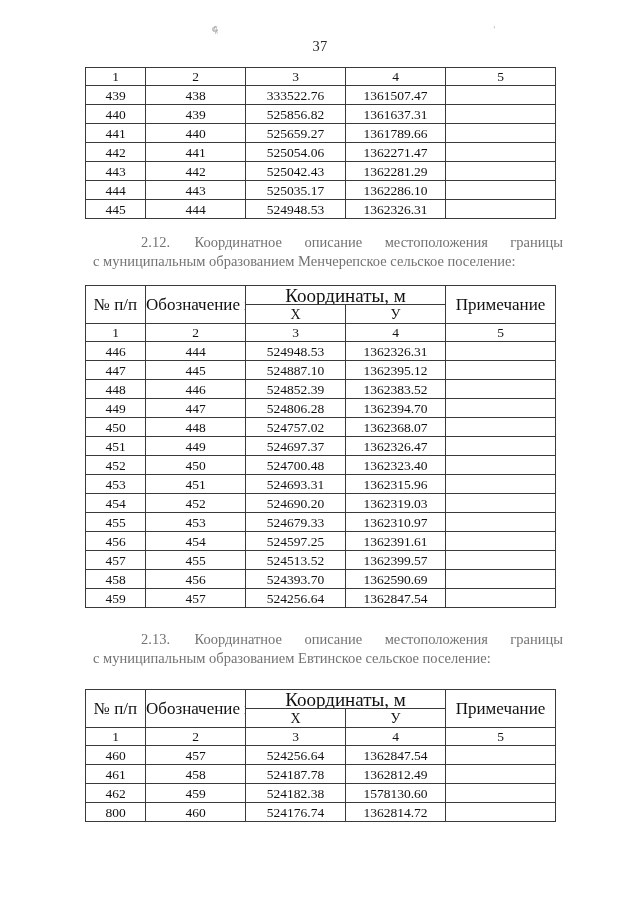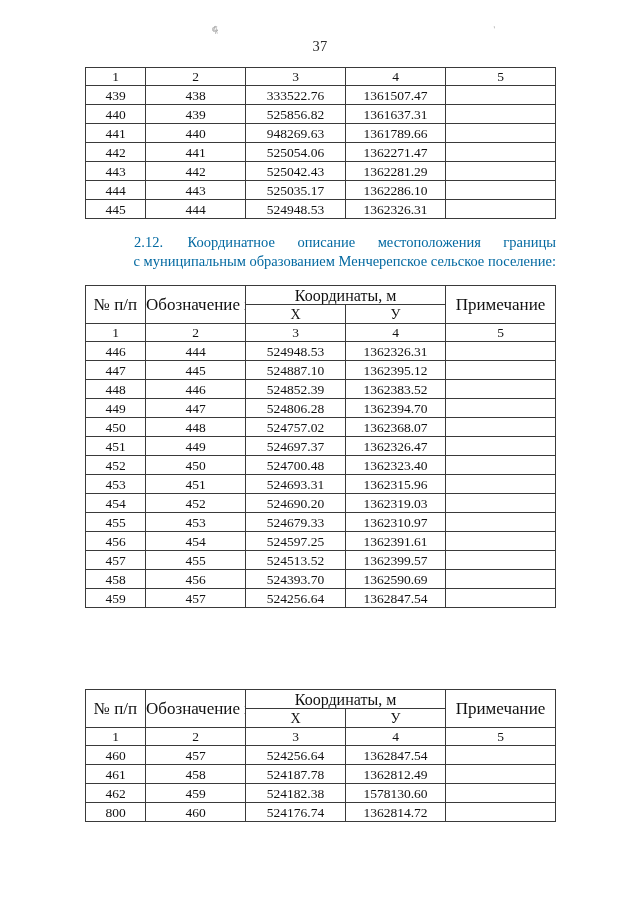--- a/index.html
+++ b/index.html
@@ -43,36 +43,36 @@
     width: 640px;
     text-align: center;
     font-size: 14.5px;
     color: #2a2a2a;
     letter-spacing: 0.3px;
   }
 
   
   .para {
     position: absolute;
-    left: 86px;
+    left: 93px;
     width: 470px;
     font-size: 14.5px;
     line-height: 19px;
     text-align: justify;
-    color: #0369a1;
+    color: #737373;
   }
   .para .first-line {
     display: block;
     text-align: justify;
     text-align-last: justify;
     text-indent: 48px;
   }
   .para .second-line {
     display: block;
-    text-align: right;
+    text-align: left;
   }
   .para .sec-num { margin-right: 2px; }
 
   #para-212 { top: 233px; }
   #para-213 { top: 630px; }
 
   
   table.coord-table {
     position: absolute;
     left: 85px;
@@ -104,21 +104,21 @@
   col.c5 { width: 110px; }
 
   th.hdr-np, th.hdr-oboz, th.hdr-prim {
     font-size: 17px;
     line-height: 14.5px;
     white-space: normal;
     padding: 1px 2px;
   }
   th.hdr-oboz { text-align: left; padding-left: 5px; }
   th.hdr-coord {
-    font-size: 16px;
+    font-size: 19px;
   }
   th.hdr-xy { font-size: 14px; height: 19px; }
 
   tr.numrow td { height: 17px; line-height: 16px; }
 
   
   #table-1 { top: 67px; }
   #table-2 { top: 285px; }
   #table-3 { top: 689px; }
 </style>
@@ -158,21 +158,21 @@
       <tr>
         <td>440</td>
         <td>439</td>
         <td>525856.82</td>
         <td>1361637.31</td>
         <td class="notes"></td>
       </tr>
       <tr>
         <td>441</td>
         <td>440</td>
-        <td>948269.63</td>
+        <td>525659.27</td>
         <td>1361789.66</td>
         <td class="notes"></td>
       </tr>
       <tr>
         <td>442</td>
         <td>441</td>
         <td>525054.06</td>
         <td>1362271.47</td>
         <td class="notes"></td>
       </tr>
@@ -331,20 +331,28 @@
       <tr>
         <td>459</td>
         <td>457</td>
         <td>524256.64</td>
         <td>1362847.54</td>
         <td class="notes"></td>
       </tr>
     </tbody>
   </table>
 
+  <div class="para" id="para-213">
+    <span class="first-line"><span class="sec-num">2.13.</span>
+      <span>Координатное</span>
+      <span>описание</span>
+      <span>местоположения</span>
+      <span>границы</span></span>
+    <span class="second-line">с муниципальным образованием Евтинское сельское поселение:</span>
+  </div>
 
   <table class="coord-table" id="table-3">
     <colgroup>
       <col class="c1">
         <col class="c2">
         <col class="c3">
         <col class="c4">
         <col class="c5">
     </colgroup>
     <thead>

